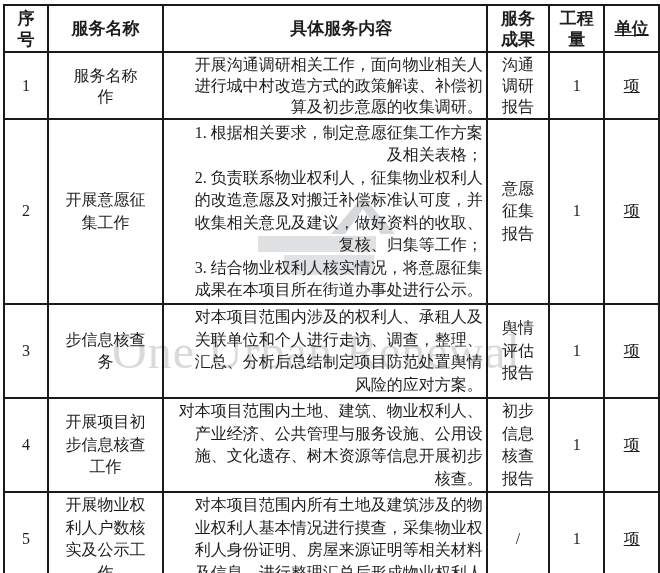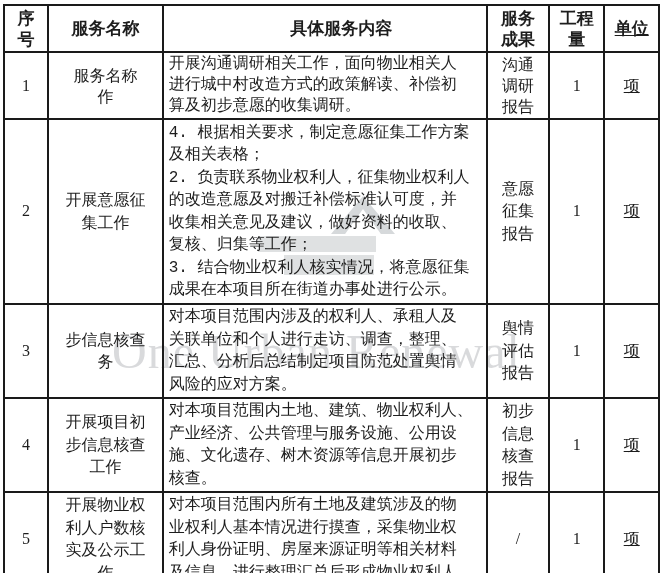--- a/index.html
+++ b/index.html
@@ -35,21 +35,21 @@
   th,td{
     border:2px solid #1a1a1a;
     text-align:center;vertical-align:middle;
     white-space:pre-line;
     padding:1px 2px;
     color:#1d1d1d;
     overflow:hidden;
   }
   th{font-size:17px;font-weight:bold;line-height:21px;padding:1px 1px;}
   td{font-size:16px;line-height:22.5px;}
-  td.c2{text-align:left;padding:1px 3px 1px 5px;font-family:Liberation Mono, monospace;}
+  td.c2{text-align:right;padding:1px 3px 1px 5px;}
   .c0{width:42px;}
   .c1{width:124px;}
   .c2{width:332px;padding-left:34px;}
   .c3{width:63px;}
   .c4{width:55px;}
   .c5{width:54px;text-decoration:underline;}
   thead tr{height:47px;}
   tbody tr:nth-child(1){height:64px;}
   tbody tr:nth-child(1) td{line-height:21px;}
   tbody tr:nth-child(2){height:185px;}
@@ -93,21 +93,21 @@
           <td class="c3">沟通
 调研
 报告</td>
           <td class="c4">1</td>
           <td class="c5">项</td>
         </tr>
         <tr>
           <td class="c0">2</td>
           <td class="c1">开展意愿征
 集工作</td>
-          <td class="c2">4. 根据相关要求，制定意愿征集工作方案
+          <td class="c2">1. 根据相关要求，制定意愿征集工作方案
 及相关表格；
 2. 负责联系物业权利人，征集物业权利人
 的改造意愿及对搬迁补偿标准认可度，并
 收集相关意见及建议，做好资料的收取、
 复核、归集等工作；
 3. 结合物业权利人核实情况，将意愿征集
 成果在本项目所在街道办事处进行公示。</td>
           <td class="c3">意愿
 征集
 报告</td>

